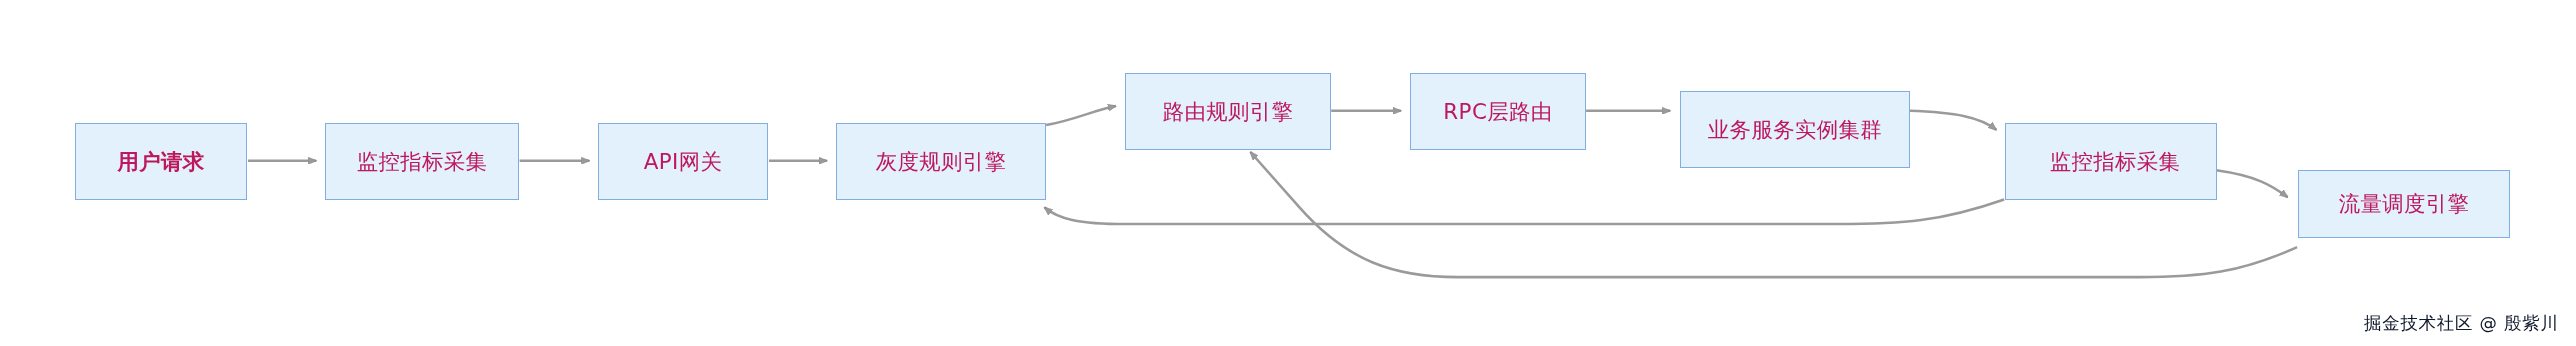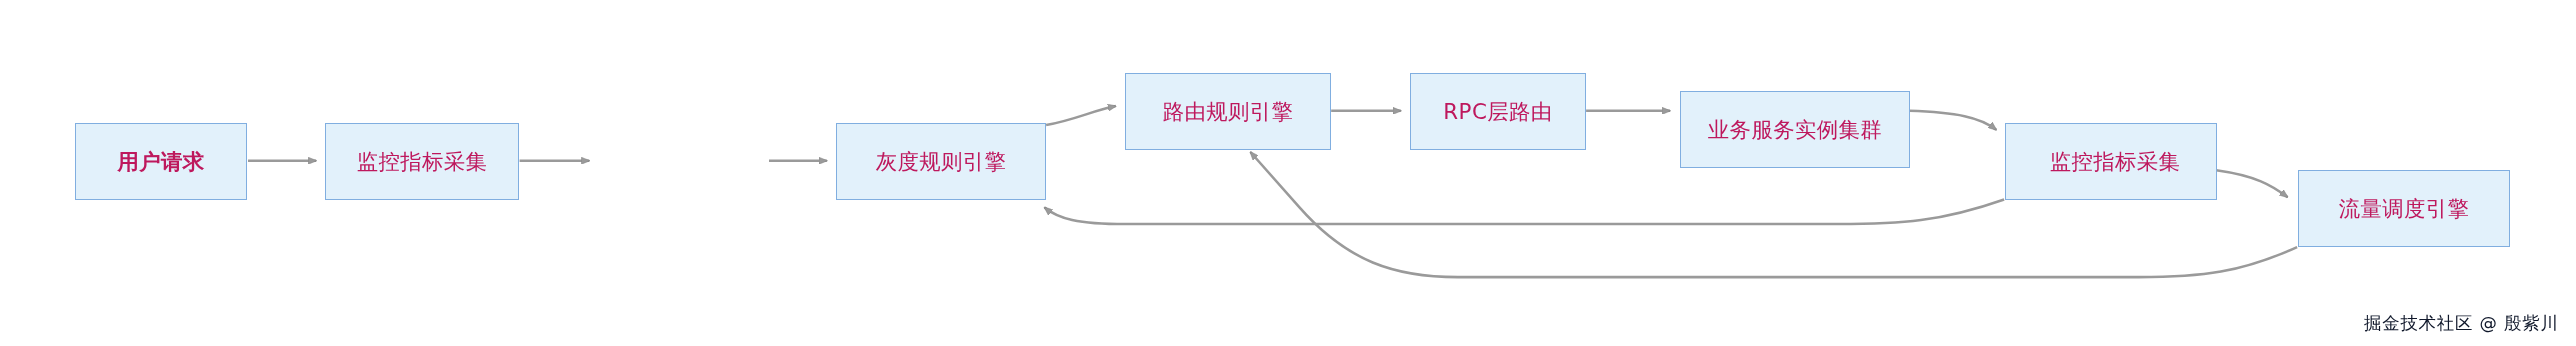--- a/index.html
+++ b/index.html
@@ -82,20 +82,23 @@
   </svg>
 
   <div class="node" style="left:75px; top:123px; width:172px; height:77px;font-weight:bold;">
     <span class="node-label">用户请求</span>
   </div>
 
   <div class="node" style="left:325px; top:123px; width:194px; height:77px;">
     <span class="node-label">监控指标采集</span>
   </div>
 
+  <div class="node" style="left:598px; top:123px; width:170px; height:77px;">
+    <span class="node-label">API网关</span>
+  </div>
 
   <div class="node" style="left:836px; top:123px; width:210px; height:77px;">
     <span class="node-label">灰度规则引擎</span>
   </div>
 
   <div class="node" style="left:1125px; top:73px; width:206px; height:77px;">
     <span class="node-label">路由规则引擎</span>
   </div>
 
   <div class="node" style="left:1410px; top:73px; width:176px; height:77px;">
@@ -103,20 +106,20 @@
   </div>
 
   <div class="node" style="left:1680px; top:73px; width:230px; height:77px;margin-top:18px;">
     <span class="node-label">业务服务实例集群</span>
   </div>
 
   <div class="node" style="left:2005px; top:123px; width:212px; height:77px;padding-left:8px;">
     <span class="node-label">监控指标采集</span>
   </div>
 
-  <div class="node" style="left:2298px; top:170px; width:212px; height:77px;">
+  <div class="node" style="left:2298px; top:170px; width:212px; height:68px;">
     <span class="node-label">流量调度引擎</span>
   </div>
 
   <div class="watermark">掘金技术社区 @ 殷紫川</div>
 
 </div>
 
 
 </body></html>

